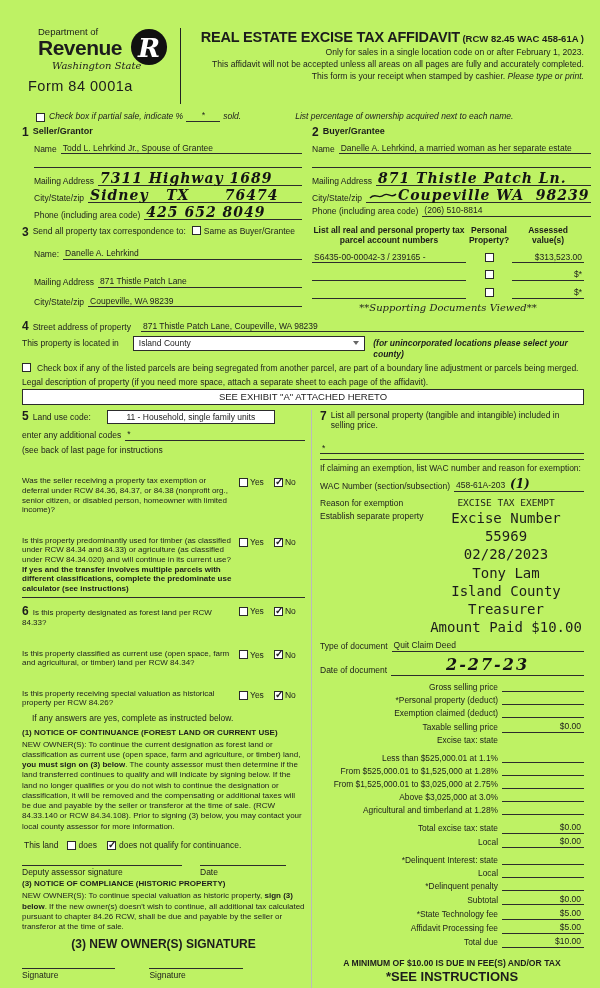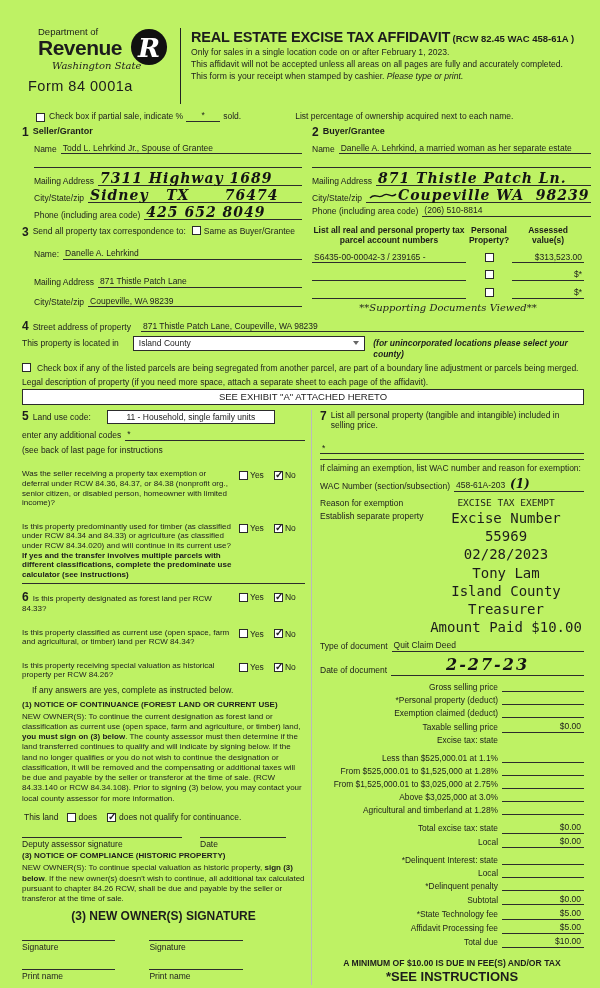--- a/index.html
+++ b/index.html
@@ -27,38 +27,38 @@
   .yn { display:flex; gap:2px; align-items:center; white-space:nowrap; }
   
   #hdr { display:flex; margin-bottom:6px; }
   #hdr-left { width:158px; position:relative; padding-left:16px; }
   #hdr-divider { width:0; border-left:1.5px solid #222; margin:2px 10px 0 0; height:76px; }
   #logo { position:absolute; left:108px; top:2px; }
   .dept { font-size:9.5px; }
   .revenue { font-size:21px; font-weight:bold; letter-spacing:-0.5px; line-height:0.95; }
   .wastate { font-family:"DejaVu Serif", serif; font-style:italic; font-size:10px; margin:2px 0 0 14px; }
   .formnum { font-size:14.5px; margin-top:5px; margin-left:-10px; letter-spacing:0.5px; }
-  #hdr-right { flex:1; padding-top:2px; }
+  #hdr-right { flex:1; padding-top:2px;text-align:right; }
   .title { font-size:14.5px; font-weight:bold; letter-spacing:-0.2px; }
   .title-rcw { font-size:9.5px; font-weight:bold; }
   .sub { font-size:8.6px; margin-top:1px; }
   
   .cols { display:flex; }
   .colL { width:290px; flex:none; padding-right:10px; }
   .colR { flex:1; }
   
   .phead { display:flex; font-weight:bold; text-align:center; line-height:1.15; margin-bottom:2px; }
   .prow { display:flex; align-items:flex-end; margin-top:6px; }
   .pline { flex:1; border-bottom:1px solid #2c2c2c; min-height:11px; padding:0 2px; }
   .pcb { width:46px; text-align:center; flex:none; }
   .pval { width:72px; flex:none; border-bottom:1px solid #2c2c2c; text-align:right; padding:0 2px; min-height:11px; }
   
   .fbox { border:1px solid #2c2c2c; background:#fff; padding:1px 5px; }
   
-  .q { display:flex; margin-top:14px; }
+  .q { display:flex; margin-top:21px; }
   .qt { flex:1; padding-right:4px; line-height:1.2; font-size:8px; }
   .qyn { width:66px; flex:none; display:flex; gap:10px; align-items:flex-start; padding-top:1px; }
   
   .trow { display:flex; align-items:flex-end; margin-top:2.5px; }
   .tlabel { width:182px; flex:none; text-align:right; padding-right:4px; white-space:nowrap; font-size:8.4px; }
   .tline { flex:1; border-bottom:1px solid #2c2c2c; text-align:right; min-height:10.5px; padding:0 3px; }
   .tline.noline { border-bottom:none; }
   .gap { margin-top:7px; }
   
   #stamp { flex:1; text-align:center; font-family:"DejaVu Sans Mono", monospace; line-height:1.3; }
@@ -98,21 +98,21 @@
     <div id="hdr-right">
       <div><span class="title">REAL ESTATE EXCISE TAX AFFIDAVIT</span>
         <span class="title-rcw">(RCW 82.45 WAC 458-61A )</span></div>
       <div class="sub">Only for sales in a single location code on or after February 1, 2023.</div>
       <div class="sub">This affidavit will not be accepted unless all areas on all pages are fully and accurately completed.</div>
       <div class="sub"><span>This form is your receipt when stamped by cashier.</span>
         <span class="i">Please type or print.</span></div>
     </div>
   </div>
 
-  <div class="row" style="margin:2px 0 4px 14px;">
+  <div class="row" style="margin:2px 0 4px 14px;font-style:italic;">
     <span class="cb"></span>
     <span class="lbl" style="margin-left:4px;">Check box if partial sale, indicate %</span>
     <span style="border-bottom:1px solid #2c2c2c; width:34px; text-align:center; margin:0 3px;">*</span>
     <span class="lbl">sold.</span>
     <span style="margin-left:54px;">List percentage of ownership acquired next to each name.</span>
   </div>
 
   <div class="cols">
     <div class="colL">
       <div class="row vtop" style="margin-bottom:5px;">

